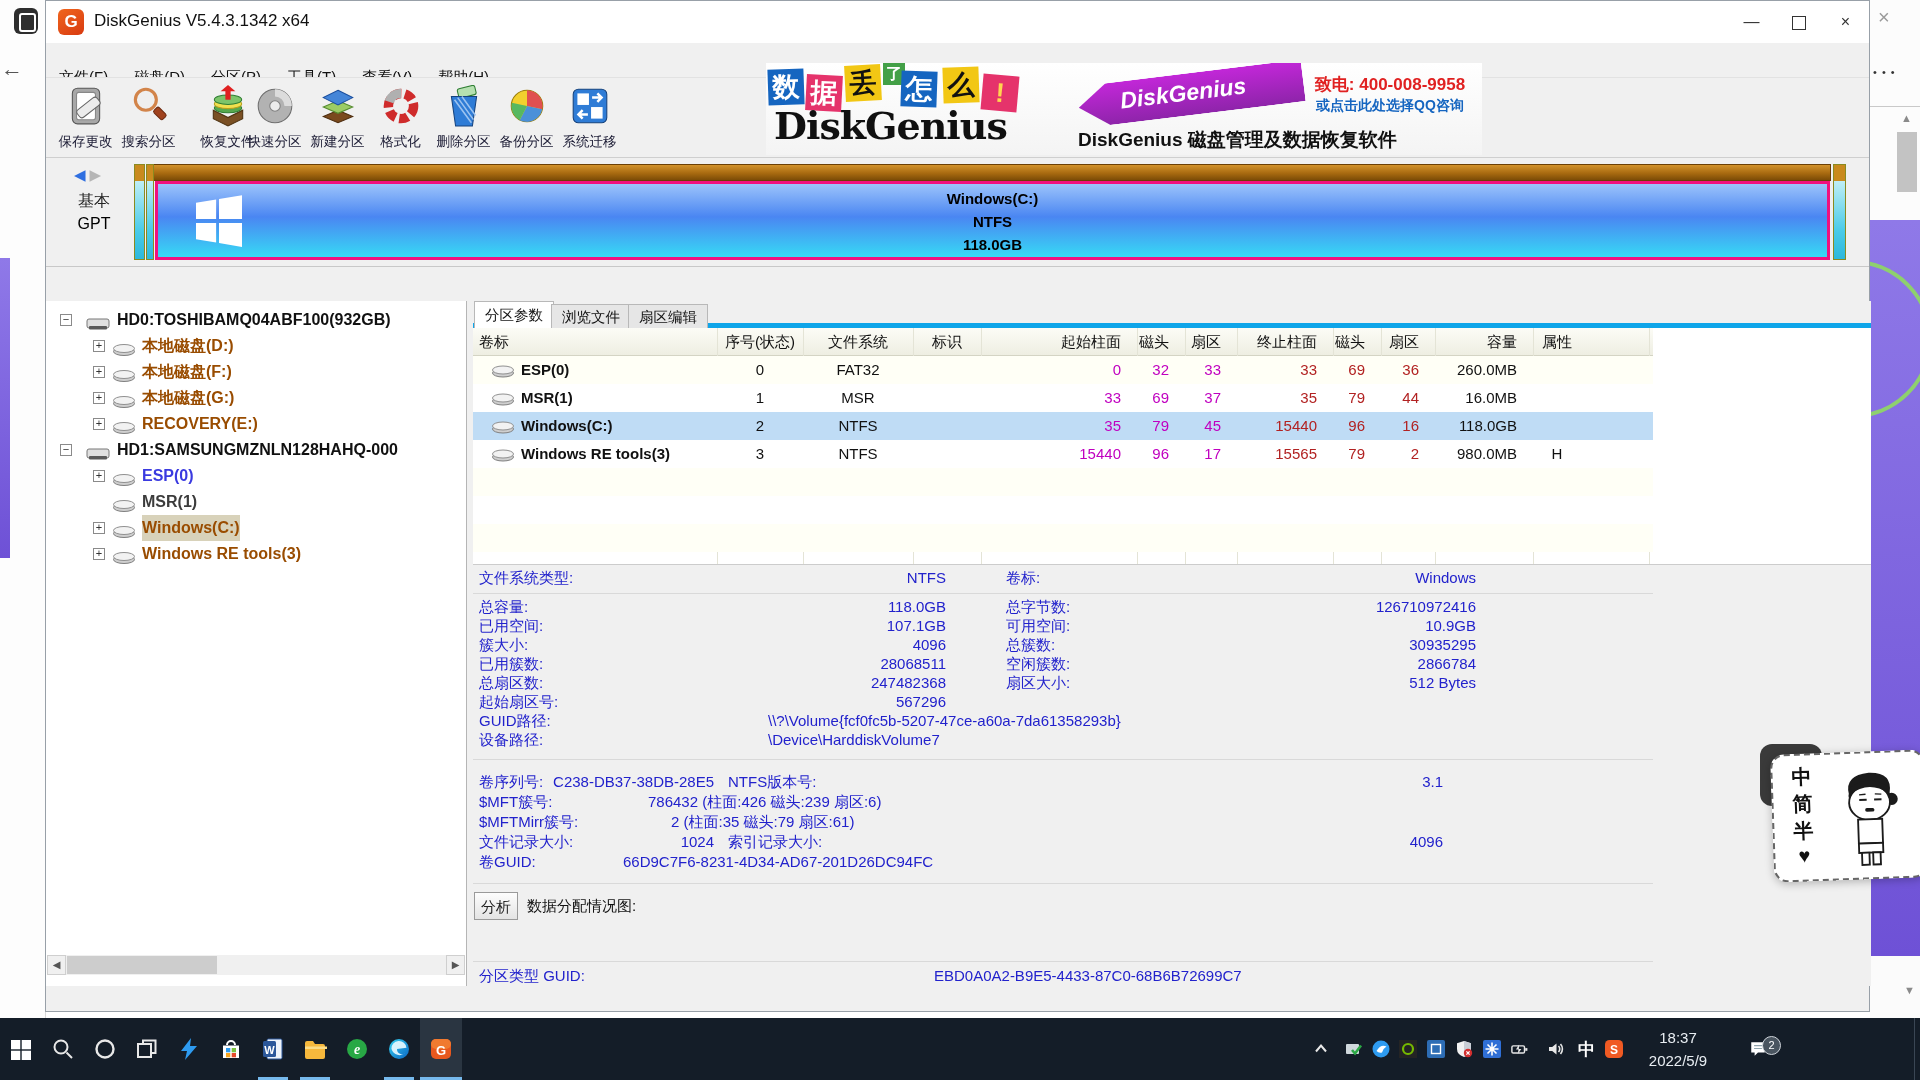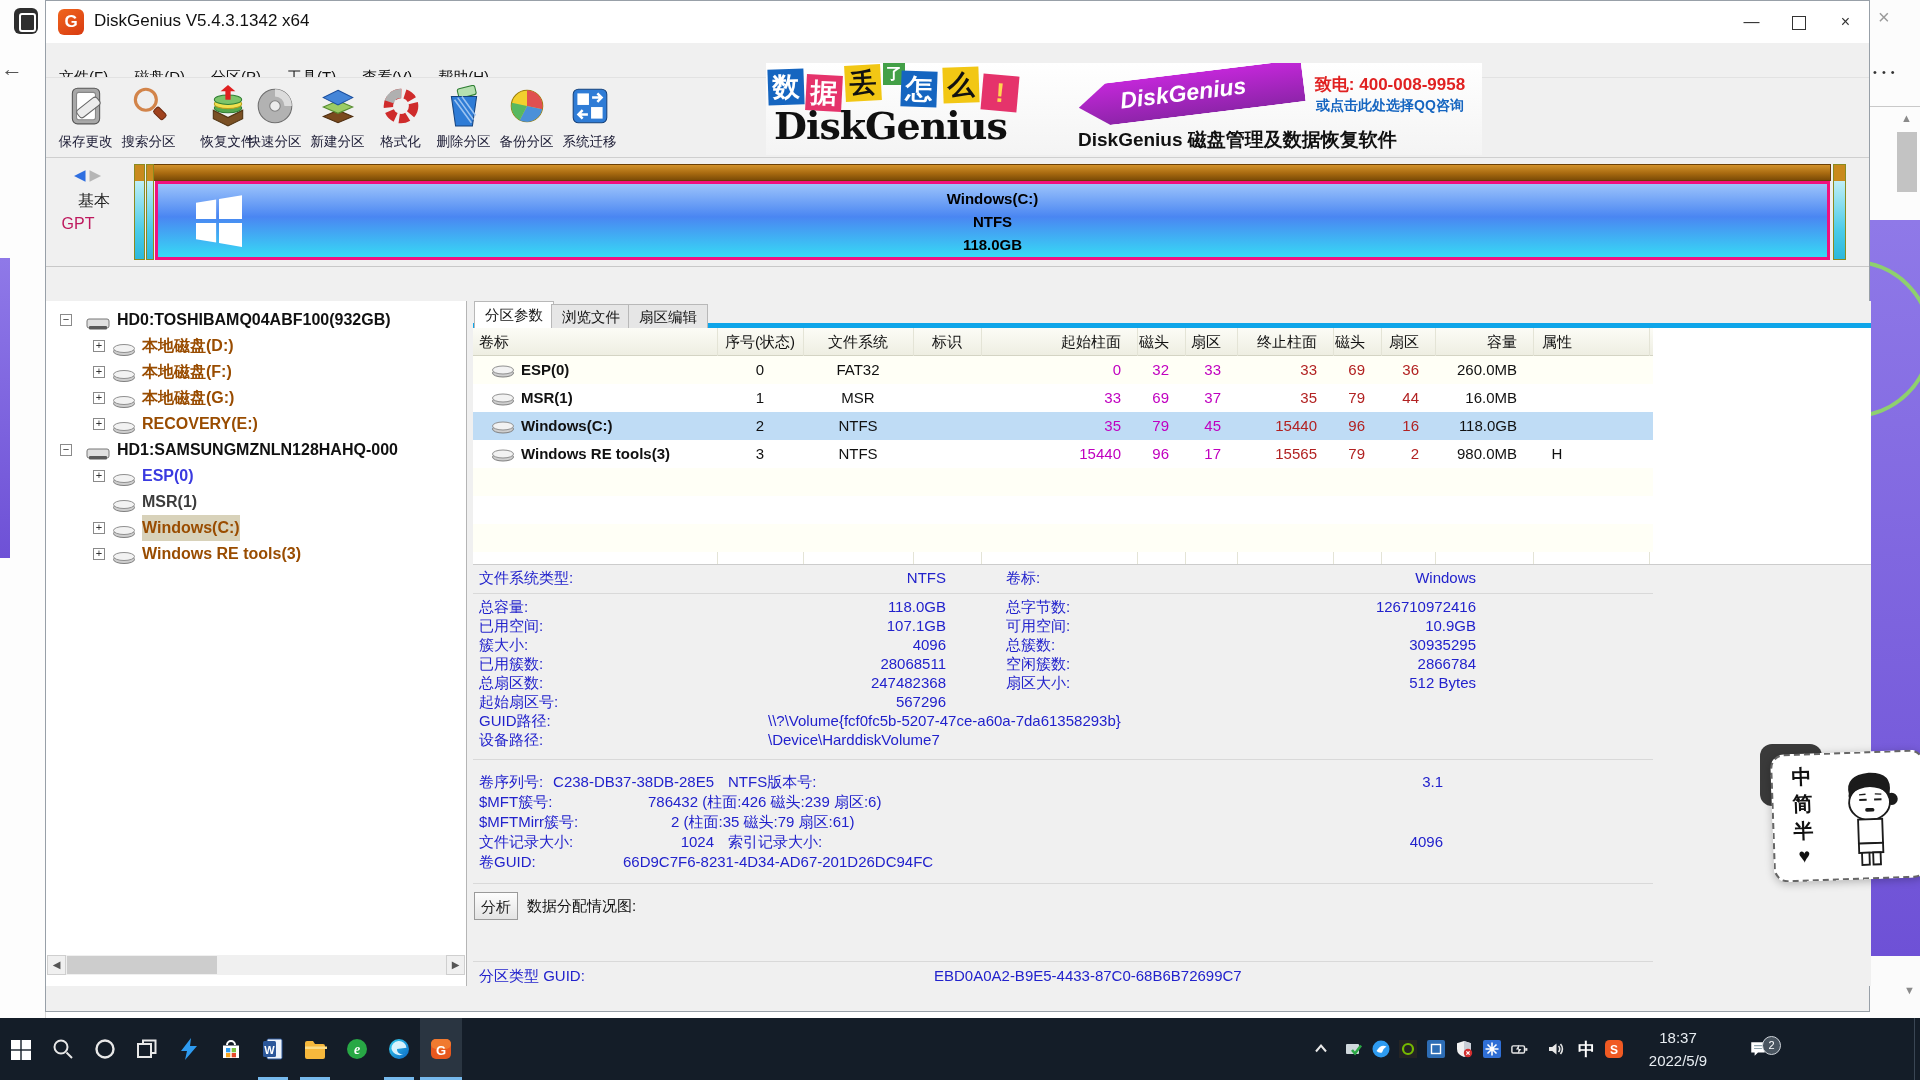--- a/index.html
+++ b/index.html
@@ -47,21 +47,21 @@
       transform:rotate(-7deg);clip-path:polygon(0 50%,13% 0,100% 0,100% 100%,13% 100%);}
   #banner-ribbon span{display:block;margin:6px 0 0 42px;color:#fff;font-size:23px;font-weight:bold;font-style:italic;}
   #banner-phone{left:538px;top:10px;width:172px;text-align:center;color:#e02121;font-weight:bold;font-size:17px;}
   #banner-qq{left:538px;top:34px;width:172px;text-align:center;color:#1565c0;font-weight:bold;font-size:14px;}
   #banner-tagline{left:312px;top:64px;font-size:19px;font-weight:bold;color:#111;}
   
   #partpanel{left:0;top:157px;width:100%;height:109px;background:#f0f0f0;border-bottom:1px solid #c8c8c8;box-sizing:border-box;}
   #nav-arrows{left:28px;top:8px;font-size:15px;}
   #nav-left{color:#2f6fe0;} #nav-right{color:#b5b5b5;margin-left:4px;}
   #disk-type1{left:24px;top:33px;width:48px;text-align:center;font-size:16px;color:#222;}
-  #disk-type2{left:8px;top:57px;width:48px;text-align:center;font-size:16px;color:#be185d;}
+  #disk-type2{left:24px;top:57px;width:48px;text-align:center;font-size:16px;color:#000000;}
   #disk-band{left:107px;top:6px;width:1678px;height:17px;background:linear-gradient(180deg,#d2922b,#a86a10 55%,#7c4c06);border:1px solid #6b3f05;box-sizing:border-box;}
   .sliver{position:absolute;top:6px;height:96px;border:1px solid #8a8a20;box-sizing:border-box;
           background:linear-gradient(180deg,#c98a1d 0 16px,#bfeef5 16px,#49cbe8 70%,#2cb8dc);}
   #sliver-esp{left:88px;width:11px;} #sliver-msr{left:100px;width:8px;}
   #sliver-re{left:1787px;width:13px;}
   #mainpart{left:109px;top:23px;width:1675px;height:79px;border:3px solid #f0107e;box-sizing:border-box;
             background:linear-gradient(180deg,#9cc3fb 0%,#4a86f2 45%,#37d9f5 100%);}
   #winlogo{position:absolute;left:38px;top:8px;}
   #mainpart-text{position:absolute;left:0;top:3px;width:100%;text-align:center;font-weight:bold;font-size:15px;color:#000;line-height:23px;}
   

